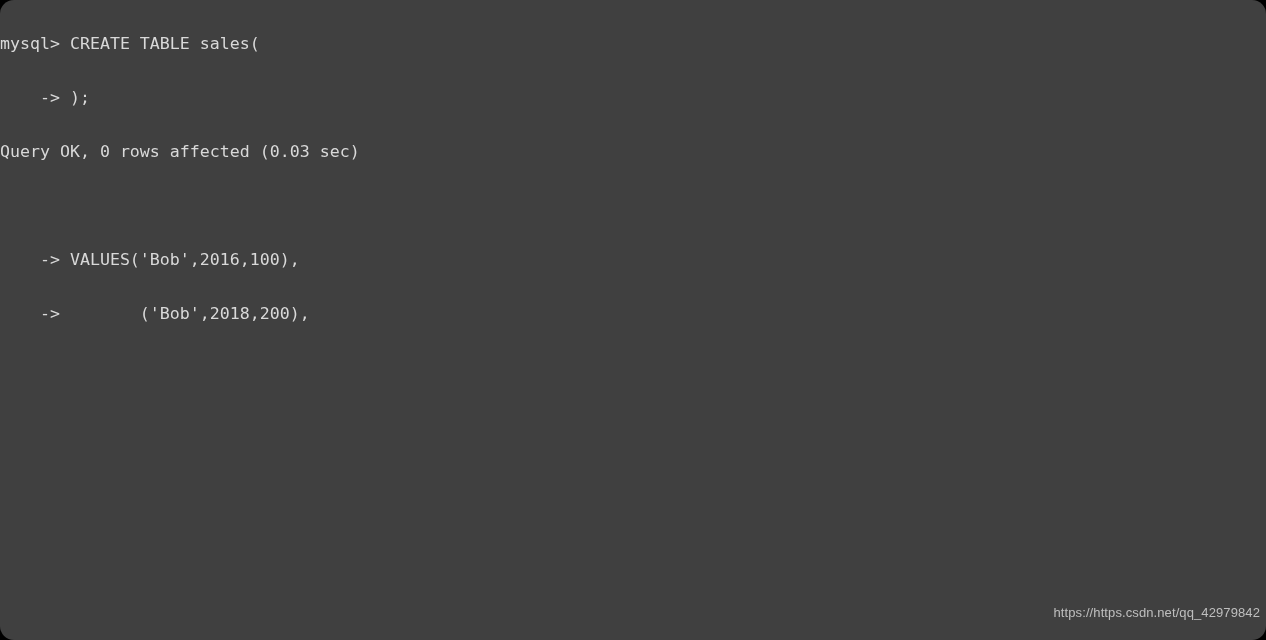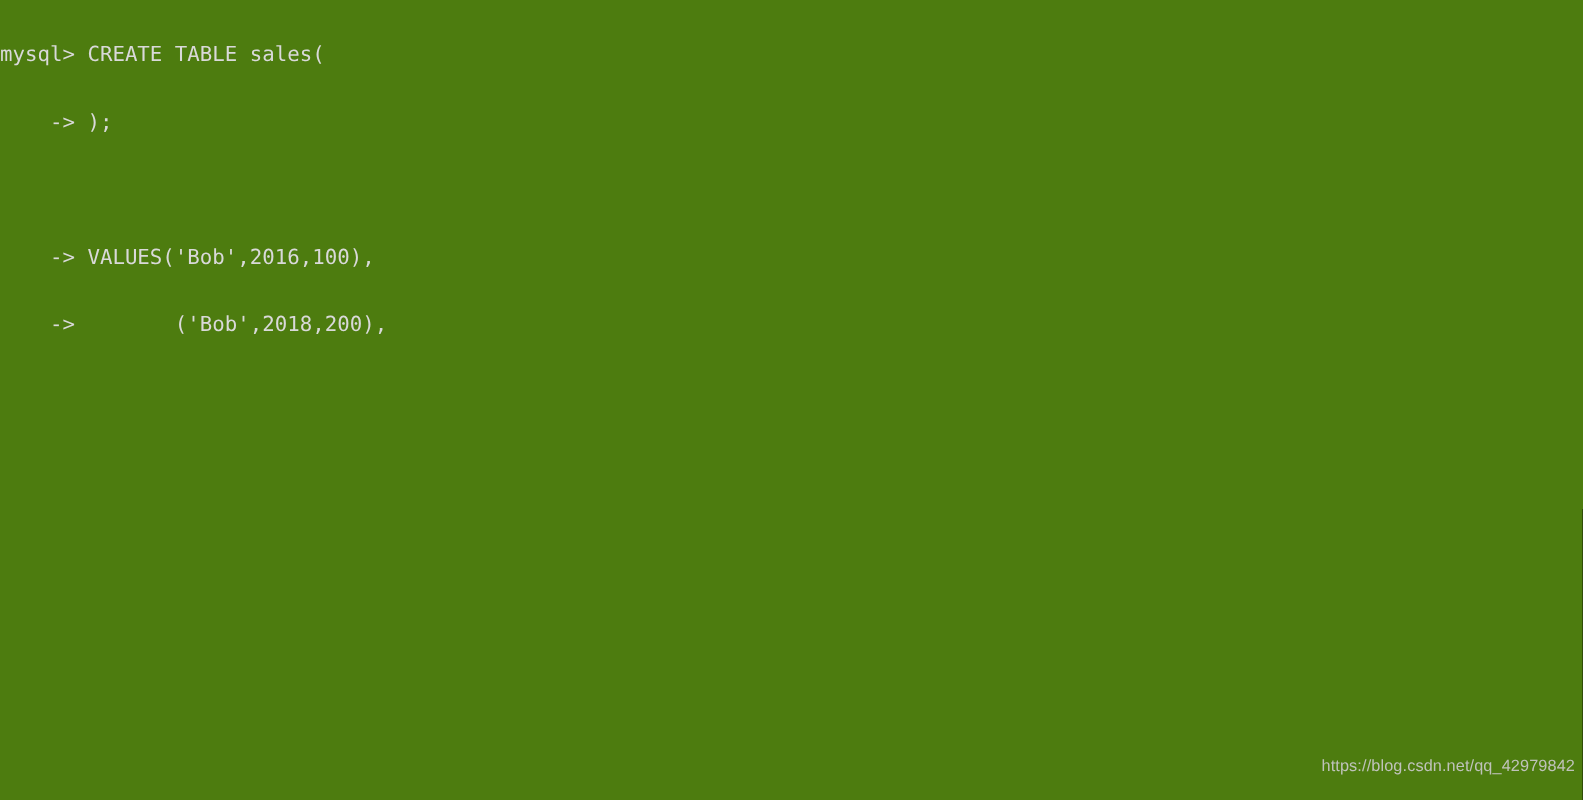--- a/index.html
+++ b/index.html
@@ -11,29 +11,30 @@
   body {
     width: 1266px;
     height: 640px;
     overflow: hidden;
     font-family: "DejaVu Sans Mono", "Liberation Mono", monospace;
   }
   #terminal {
     position: relative;
     width: 1266px;
     height: 640px;
-    background: #4d7c0f;
+    background: #404040;
     color: #d8d8d8;
     font-family: "DejaVu Sans Mono", "Liberation Mono", monospace;
     font-size: 16.6px;
     line-height: 18.0px;
     letter-spacing: 0px;
     padding: 0;
     box-sizing: border-box;
     overflow: hidden;
+    border-radius: 14px;
   }
   #screen {
     position: absolute;
     left: 0px;
     top: -1px;
     width: 1266px;
     white-space: pre;
     font-family: "DejaVu Sans Mono", "Liberation Mono", monospace;
     font-size: 16.6px;
     line-height: 18.0px;
@@ -62,20 +63,21 @@
   }
 </style>
 </head>
 <body>
 
 <div id="terminal">
 
   <div id="screen">
     <span class="tline">mysql&gt; CREATE TABLE sales(</span>
     <span class="tline">    -&gt; );</span>
+    <span class="tline">Query OK, 0 rows affected (0.03 sec)</span>
     <span class="tline blank"> </span>
     <span class="tline">    -&gt; VALUES('Bob',2016,100),</span>
     <span class="tline">    -&gt;        ('Bob',2018,200),</span>
     
     
     
     
     
     
     
@@ -97,15 +99,15 @@
     
     
     
     
     
     
     
     
   </div>
 
-  <div id="watermark">https://blog.csdn.net/qq_42979842</div>
+  <div id="watermark">https://https.csdn.net/qq_42979842</div>
 
 </div>
 
 </body></html>

